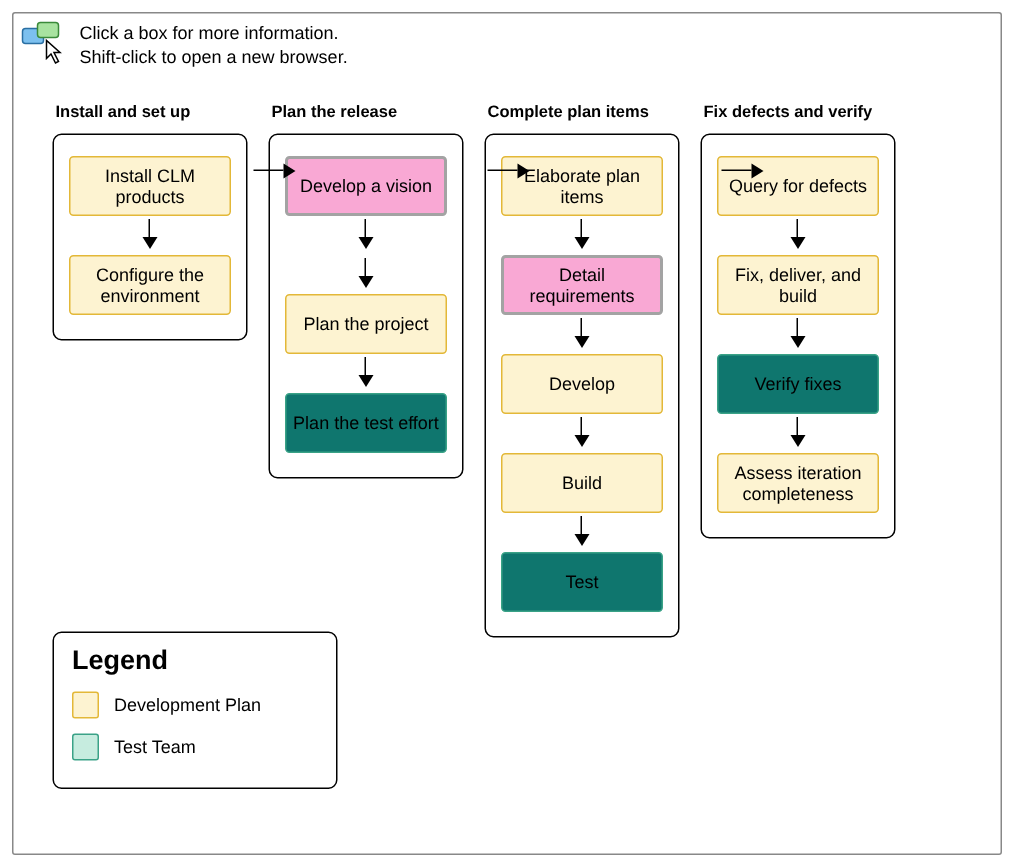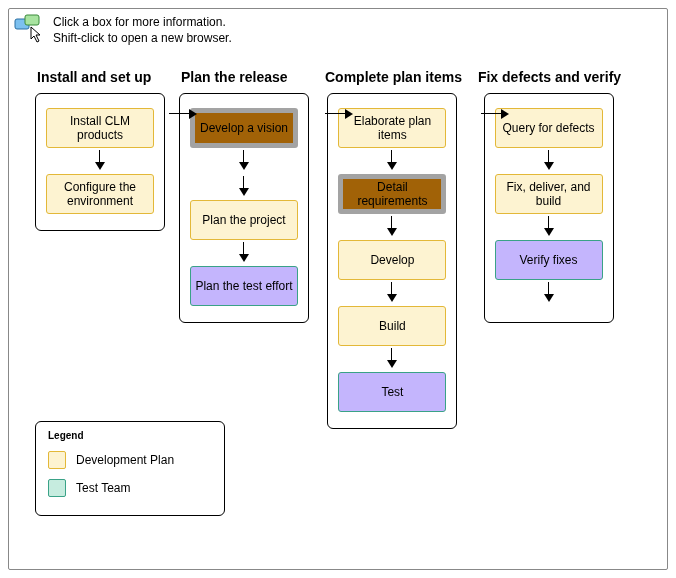--- a/index.html
+++ b/index.html
@@ -36,21 +36,21 @@
     display: flex;
     gap: 14px;
   }
   .col {
     display: flex;
     flex-direction: column;
     align-items: center;
   }
   .col-title {
     font-weight: bold;
-    font-size: 14px;
+    font-size: 11px;
     margin-bottom: 8px;
     text-align: left;
     align-self: stretch;
     padding-left: 2px;
   }
   .col-box {
     border: 1px solid #000;
     border-radius: 6px;
     padding: 14px 10px 16px 10px;
     display: flex;
@@ -64,22 +64,22 @@
     display: flex;
     align-items: center;
     justify-content: center;
     text-align: center;
     font-size: 12px;
     line-height: 1.2;
     padding: 2px 4px;
     cursor: pointer;
   }
   .dev { background: #fdf3d1; border: 1px solid #e3b838; }
-  .req { background: #a16207; border: 5px solid #a3a3a3; }
-  .test { background: #c4b5fd; border: 1px solid #3aa287; }
+  .req { background: #f9a8d4; border: 2px solid #a3a3a3; }
+  .test { background: #0f766e; border: 1px solid #3aa287; }
   .down-arrow {
     width: 10px;
     height: 22px;
     position: relative;
     margin: 2px 0;
   }
   .down-arrow::before {
     content: "";
     position: absolute;
     left: 4px; top: 0;
@@ -118,21 +118,21 @@
     position: absolute;
     left: 26px;
     top: 412px;
     border: 1px solid #000;
     border-radius: 6px;
     padding: 8px 14px 12px 12px;
     width: 190px;
   }
   .legend-title {
     font-weight: bold;
-    font-size: 10px;
+    font-size: 18px;
     margin-bottom: 10px;
   }
   .legend-row {
     display: flex;
     align-items: center;
     gap: 10px;
     margin-bottom: 10px;
     font-size: 12px;
   }
   .legend-row:last-child { margin-bottom: 6px; }
@@ -199,20 +199,21 @@
       </div>
       <div class="col">
         <div class="col-title">Fix defects and verify</div>
         <div class="col-box">
           <div class="node dev">Query for defects</div>
           <div class="down-arrow"></div>
           <div class="node dev">Fix, deliver, and build</div>
           <div class="down-arrow"></div>
           <div class="node test">Verify fixes</div>
           <div class="down-arrow"></div>
+          <div class="node dev">Assess iteration completeness</div>
         </div>
       </div>
     </div>
 
   <div class="h-arrow" style="left:160px; top:100px; width:28px;"></div>
   <div class="h-arrow" style="left:316px; top:100px; width:28px;"></div>
   <div class="h-arrow" style="left:472px; top:100px; width:28px;"></div>
 
   <div class="legend">
     <div class="legend-title">Legend</div>

